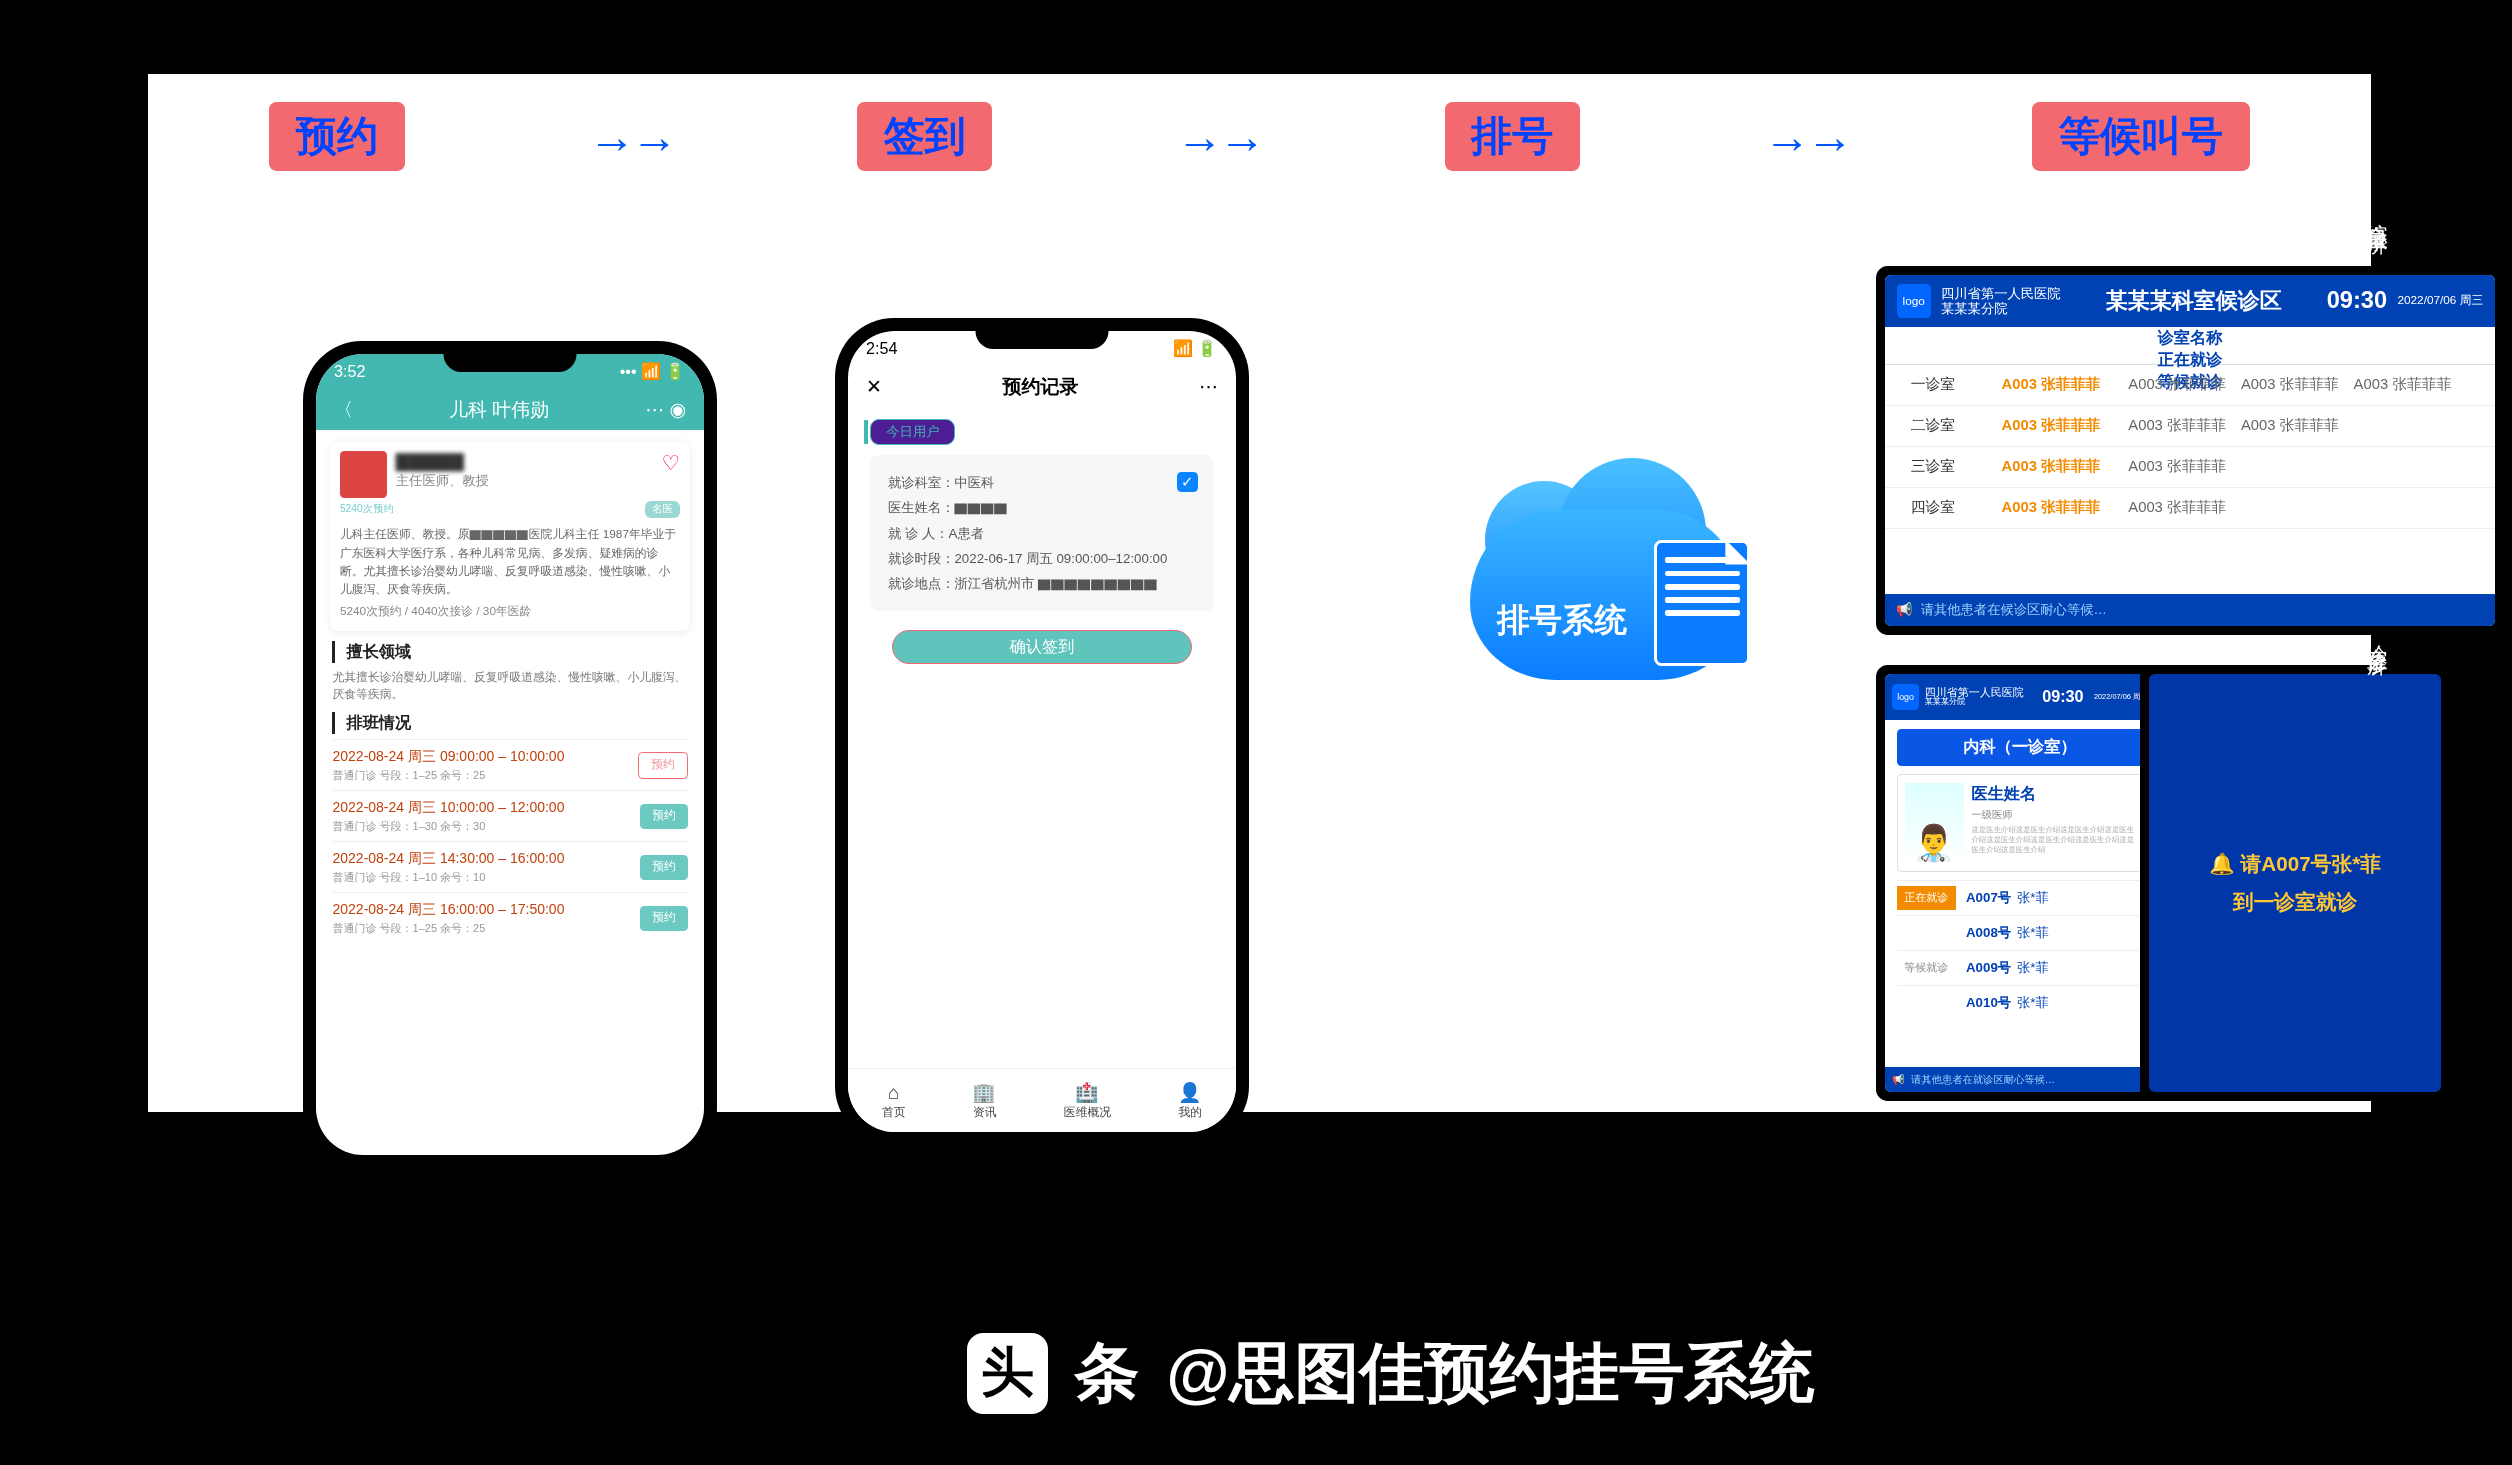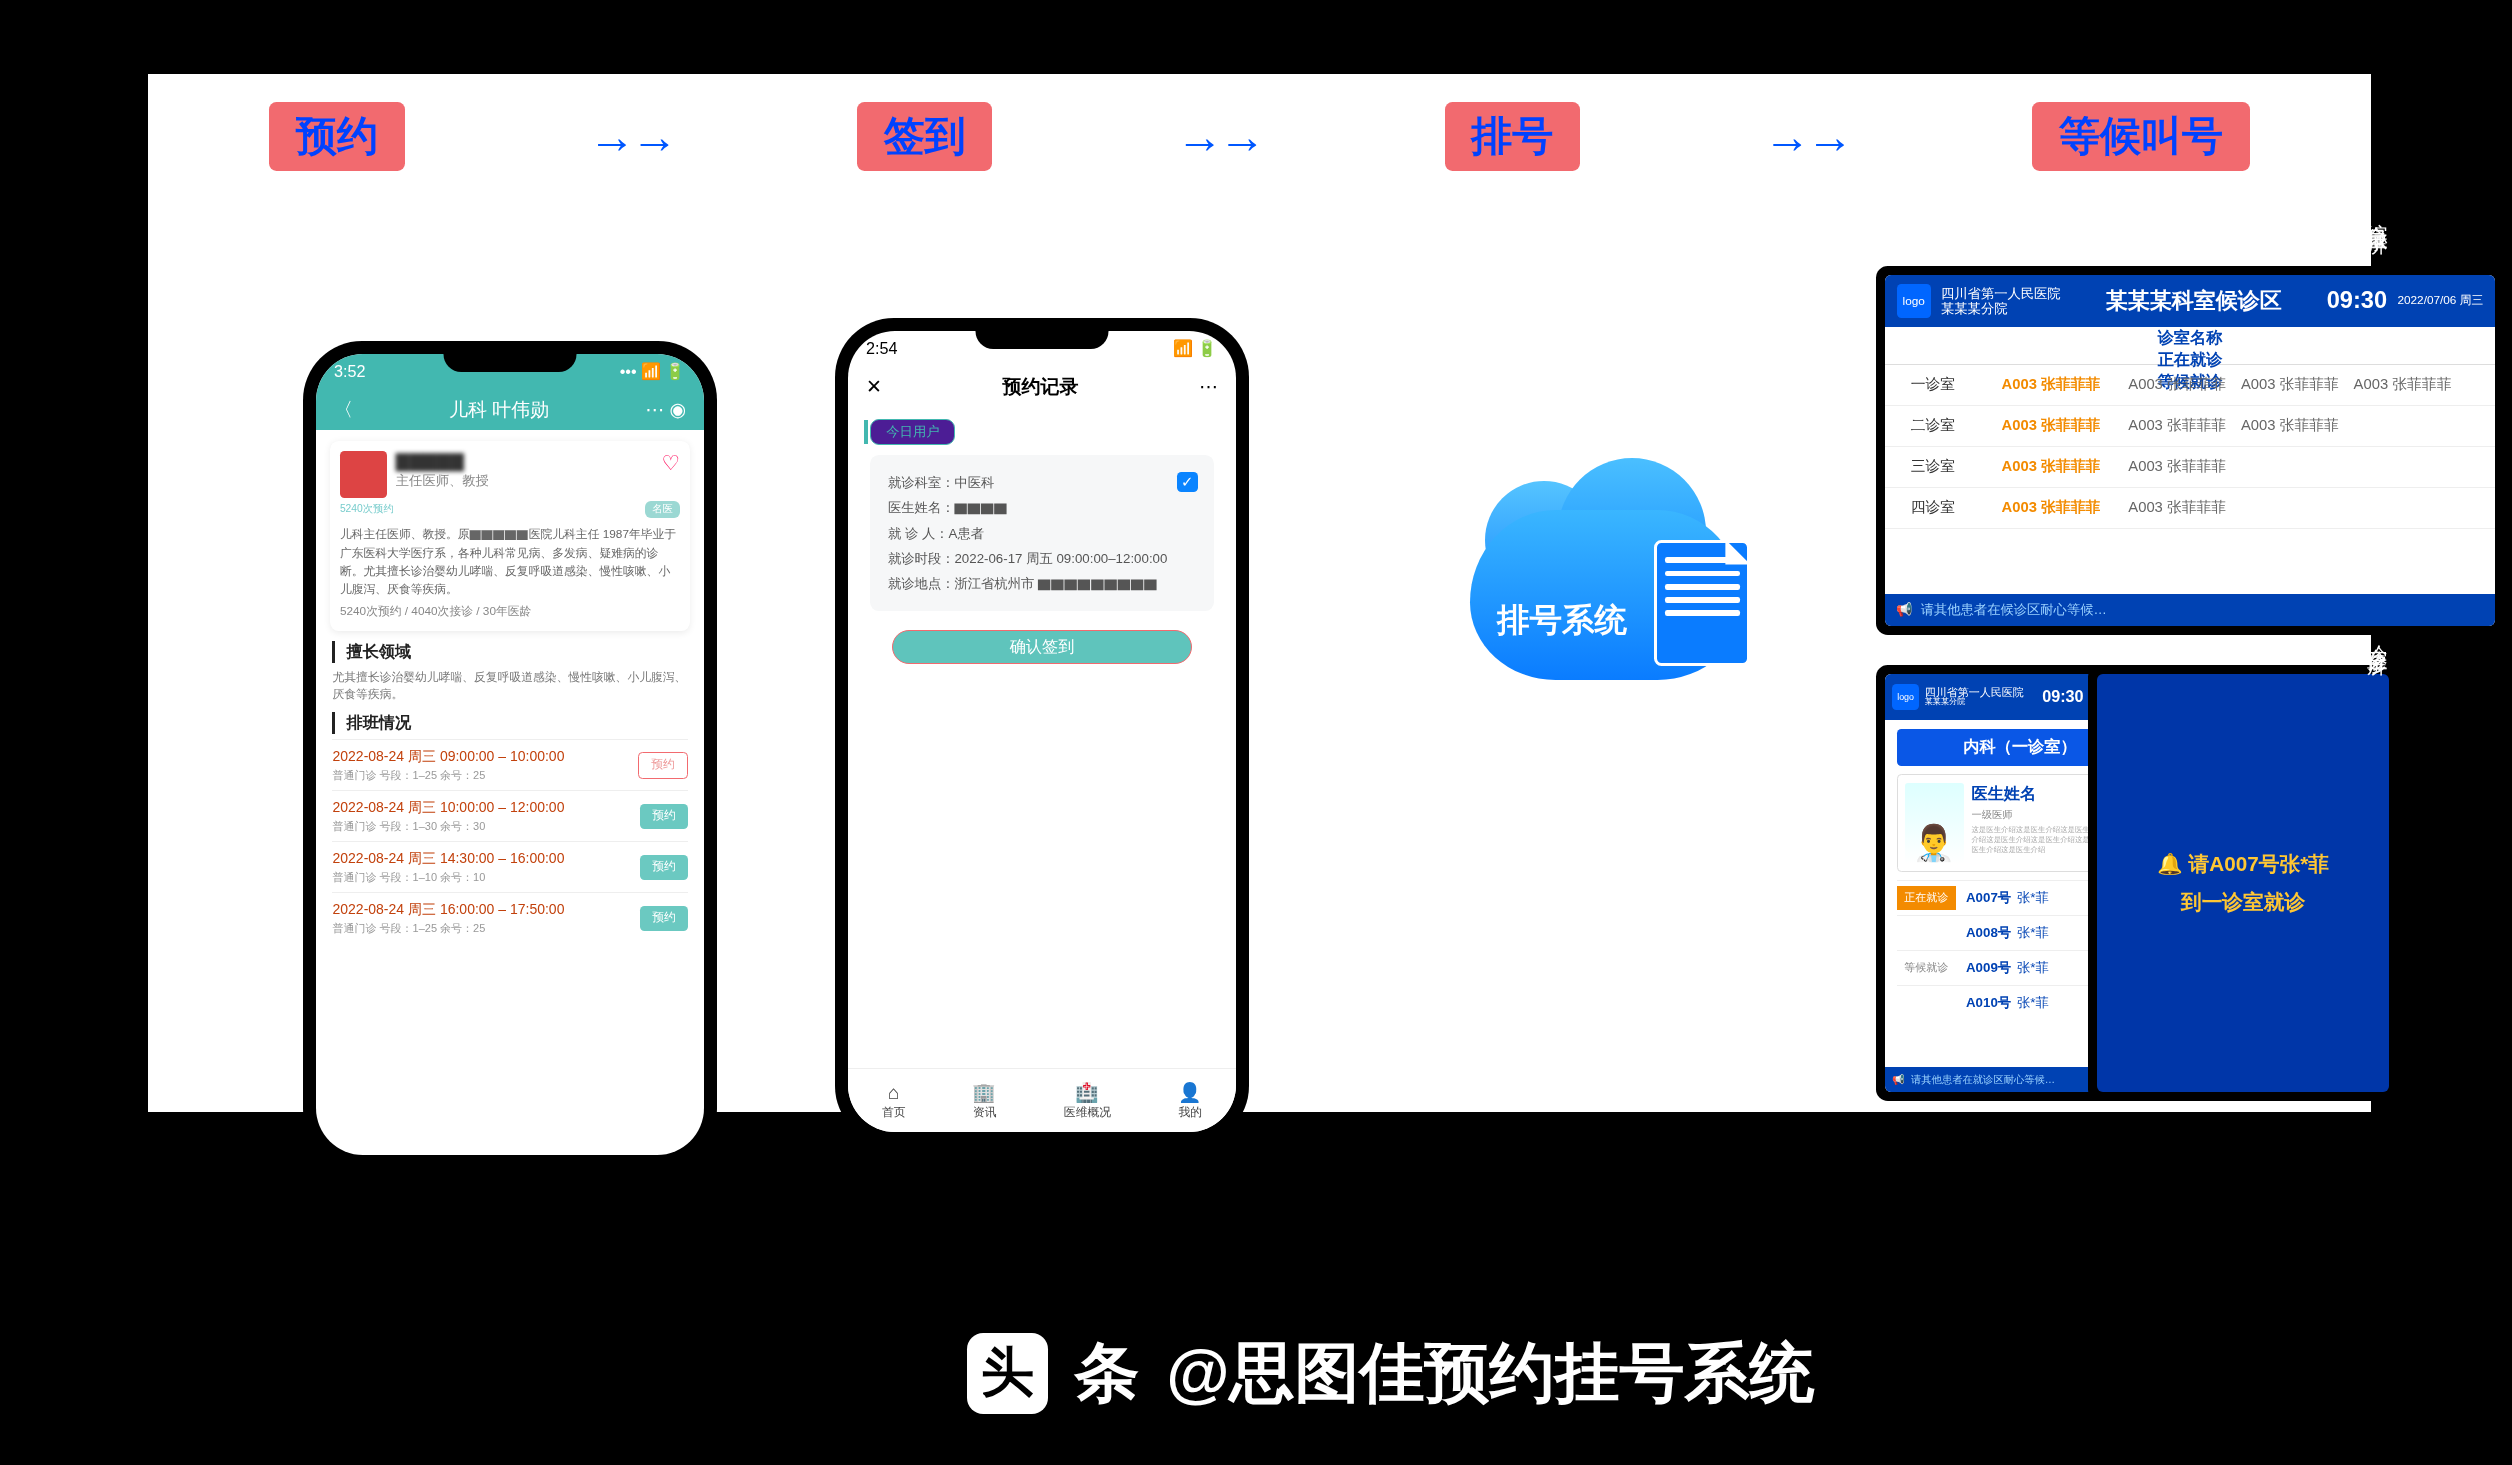--- a/index.html
+++ b/index.html
@@ -104,21 +104,21 @@
   .doc-info .nm { color: #0042b3; font-size: 16.2px; font-weight: 700; }
   .doc-info .lv { color: #888; font-size: 10.3px; margin: 3px 0; }
   .doc-info .bio { color: #aaa; font-size: 7.4px; line-height: 1.35; }
   .queue-row { display: flex; height: 35px; align-items: center; font-size: 13.3px; border-top: 0.7px solid #eee; margin: 0 11.8px; }
   .queue-row.now .tag { background: #f38b00; color: #fff; padding: 4.4px 5.9px; font-size: 11px; width: 59px; text-align: center; }
   .queue-row.wait .tag { color: #888; font-size: 11px; width: 59px; text-align: center; }
   .queue-row .num { color: #0042b3; font-weight: 600; margin-left: 10.3px; }
   .queue-row .nm { color: #0042b3; margin-left: 5.9px; }
   .tall-foot { position: absolute; bottom: 0; left: 0; right: 0; height: 25px; background: #0042b3; color: #9bd3ff; font-size: 10.3px; display: flex; align-items: center; padding: 0 7.4px; gap: 5.9px; }
 
-  .disp.call { left: 1940px; top: 591px; width: 310px; height: 436px; }
+  .disp.call { left: 1992px; top: 591px; width: 310px; height: 436px; }
   .disp.call .inner { background: #0036a8; display: flex; flex-direction: column; align-items: center; justify-content: center; gap: 10.3px; }
   .call-line { color: #ffc733; font-size: 20.7px; font-weight: 600; display: flex; align-items: center; gap: 4.4px; }
 
   
   .footer-brand { position: absolute; left: 967px; top: 1329px; color: #fff; font-size: 65px; font-weight: 700; display: flex; align-items: center; gap: 26.6px; }
   .tt-icon { width: 81px; height: 81px; border-radius: 16.2px; background: #fff; color: #000; display: flex; align-items: center; justify-content: center; font-size: 53px; font-weight: 900; }
 </style>
 </head>
 <body>
 

